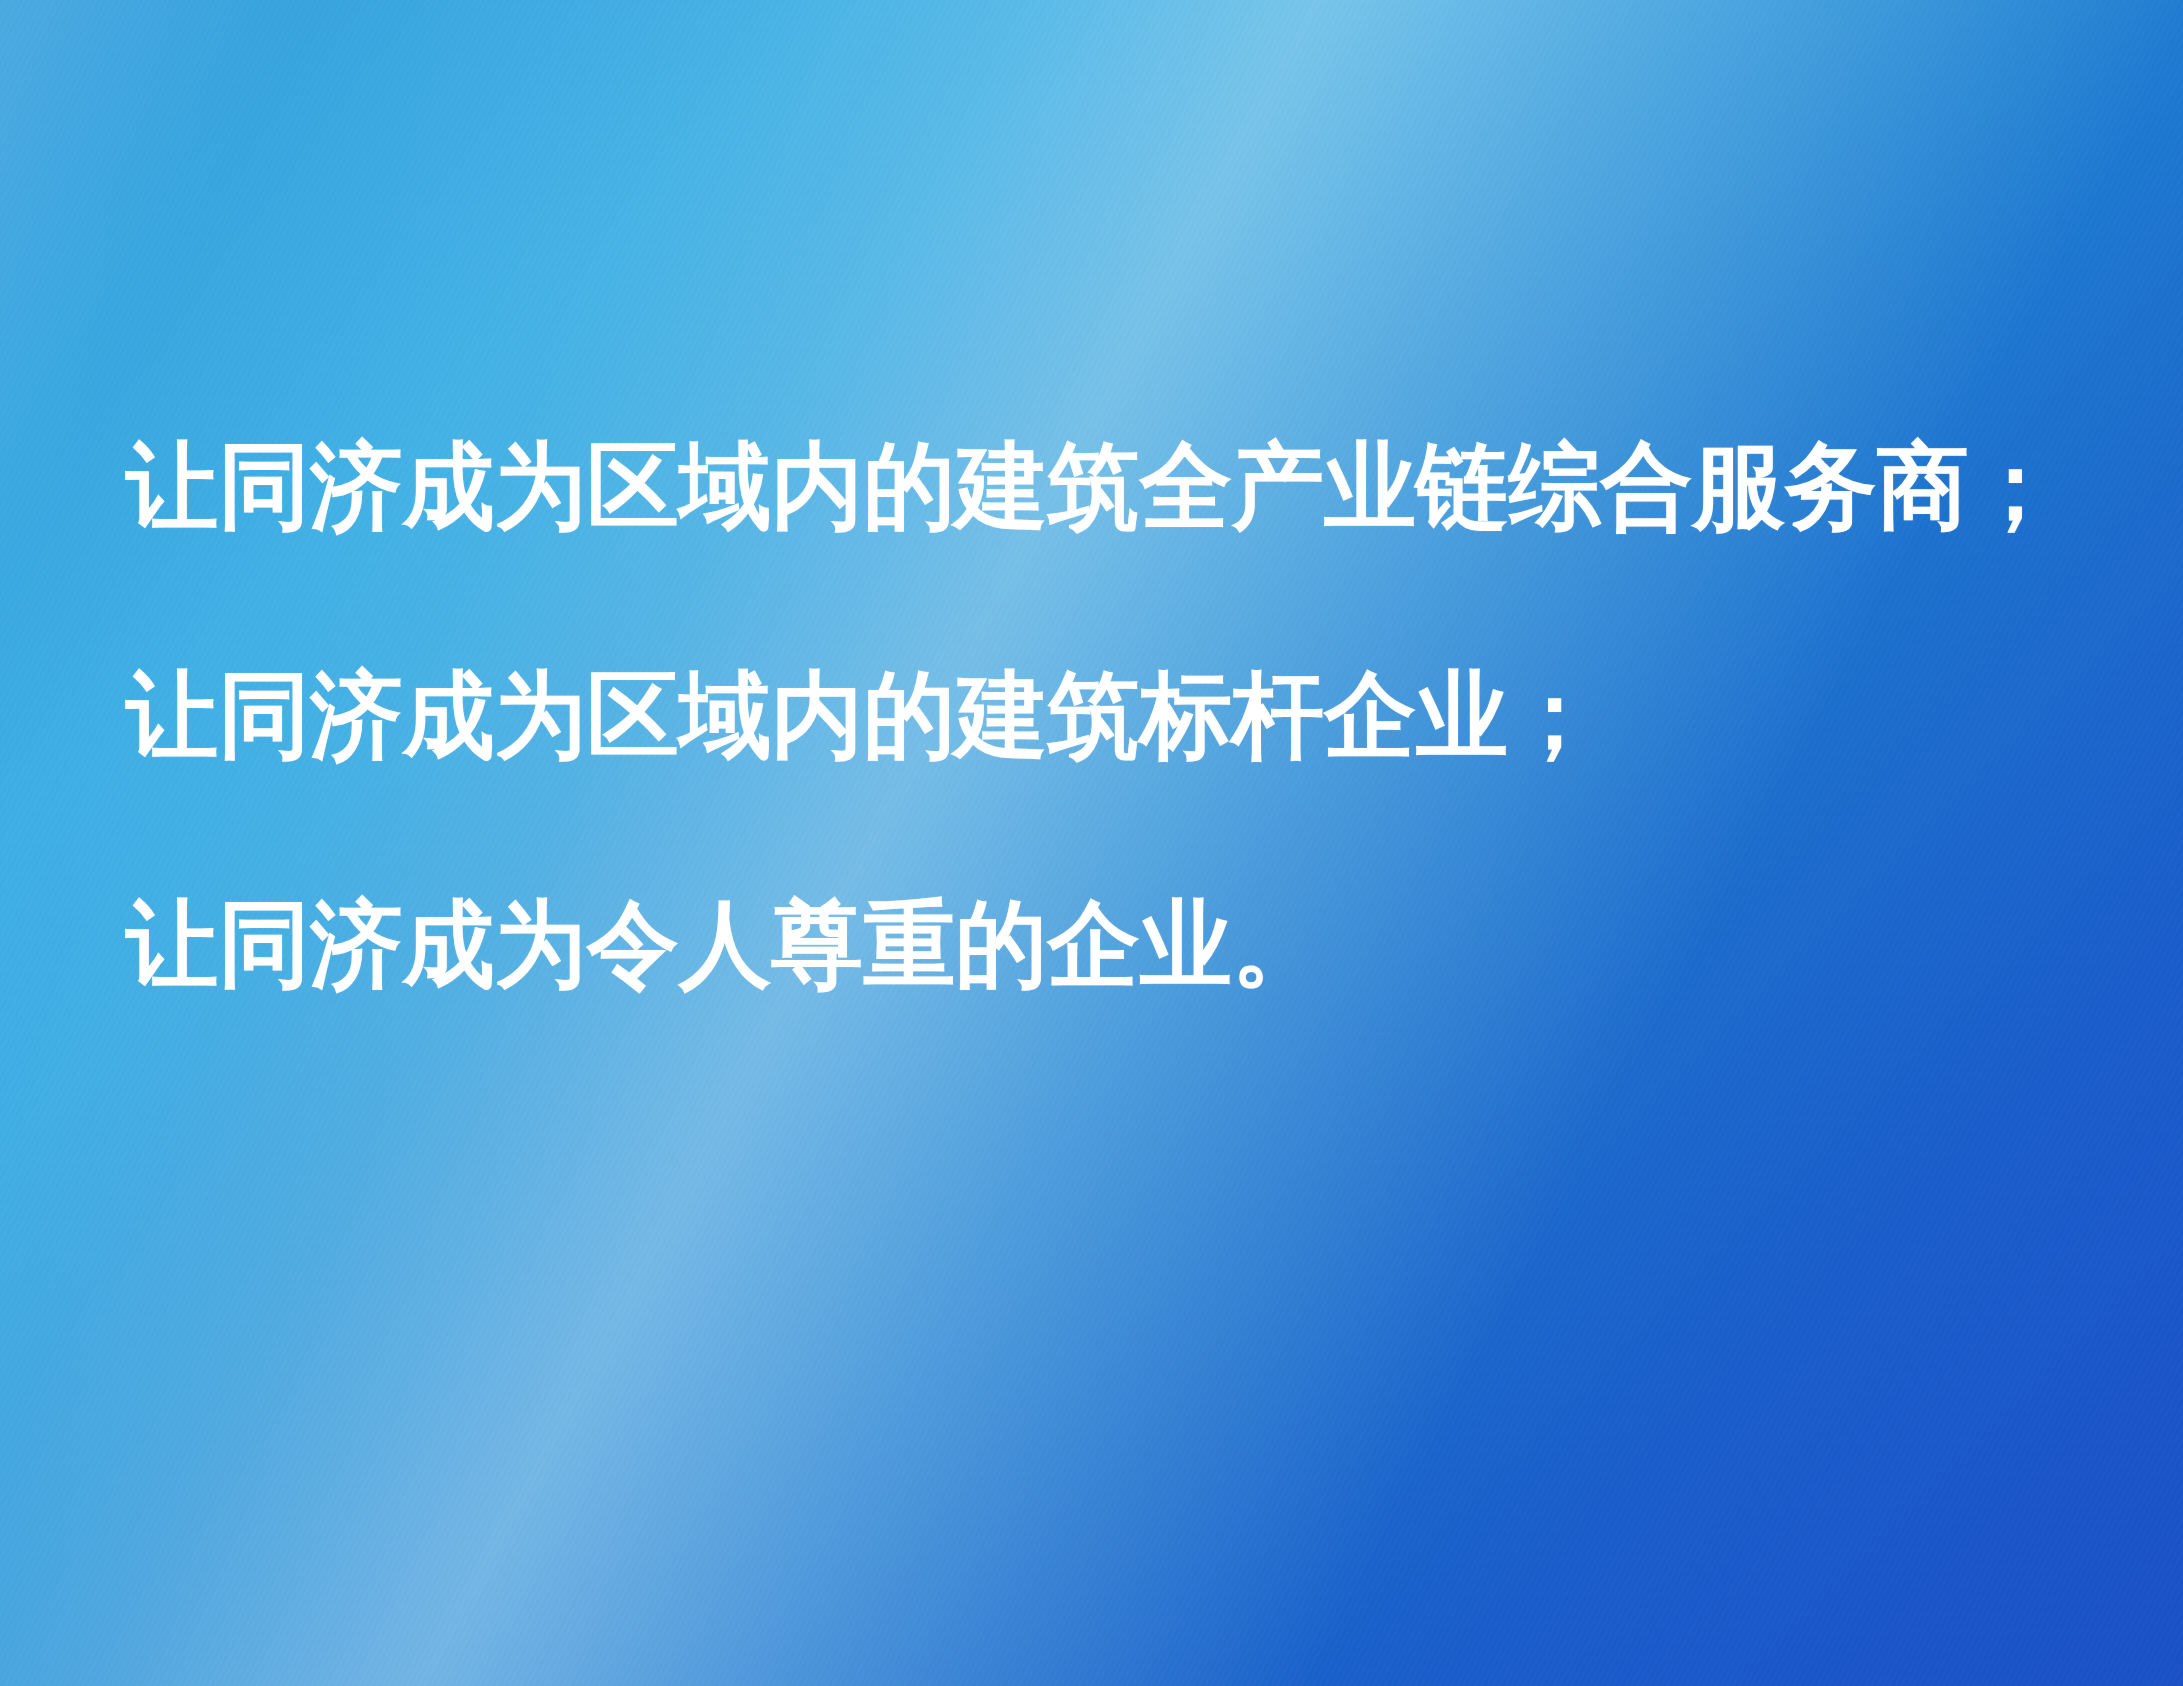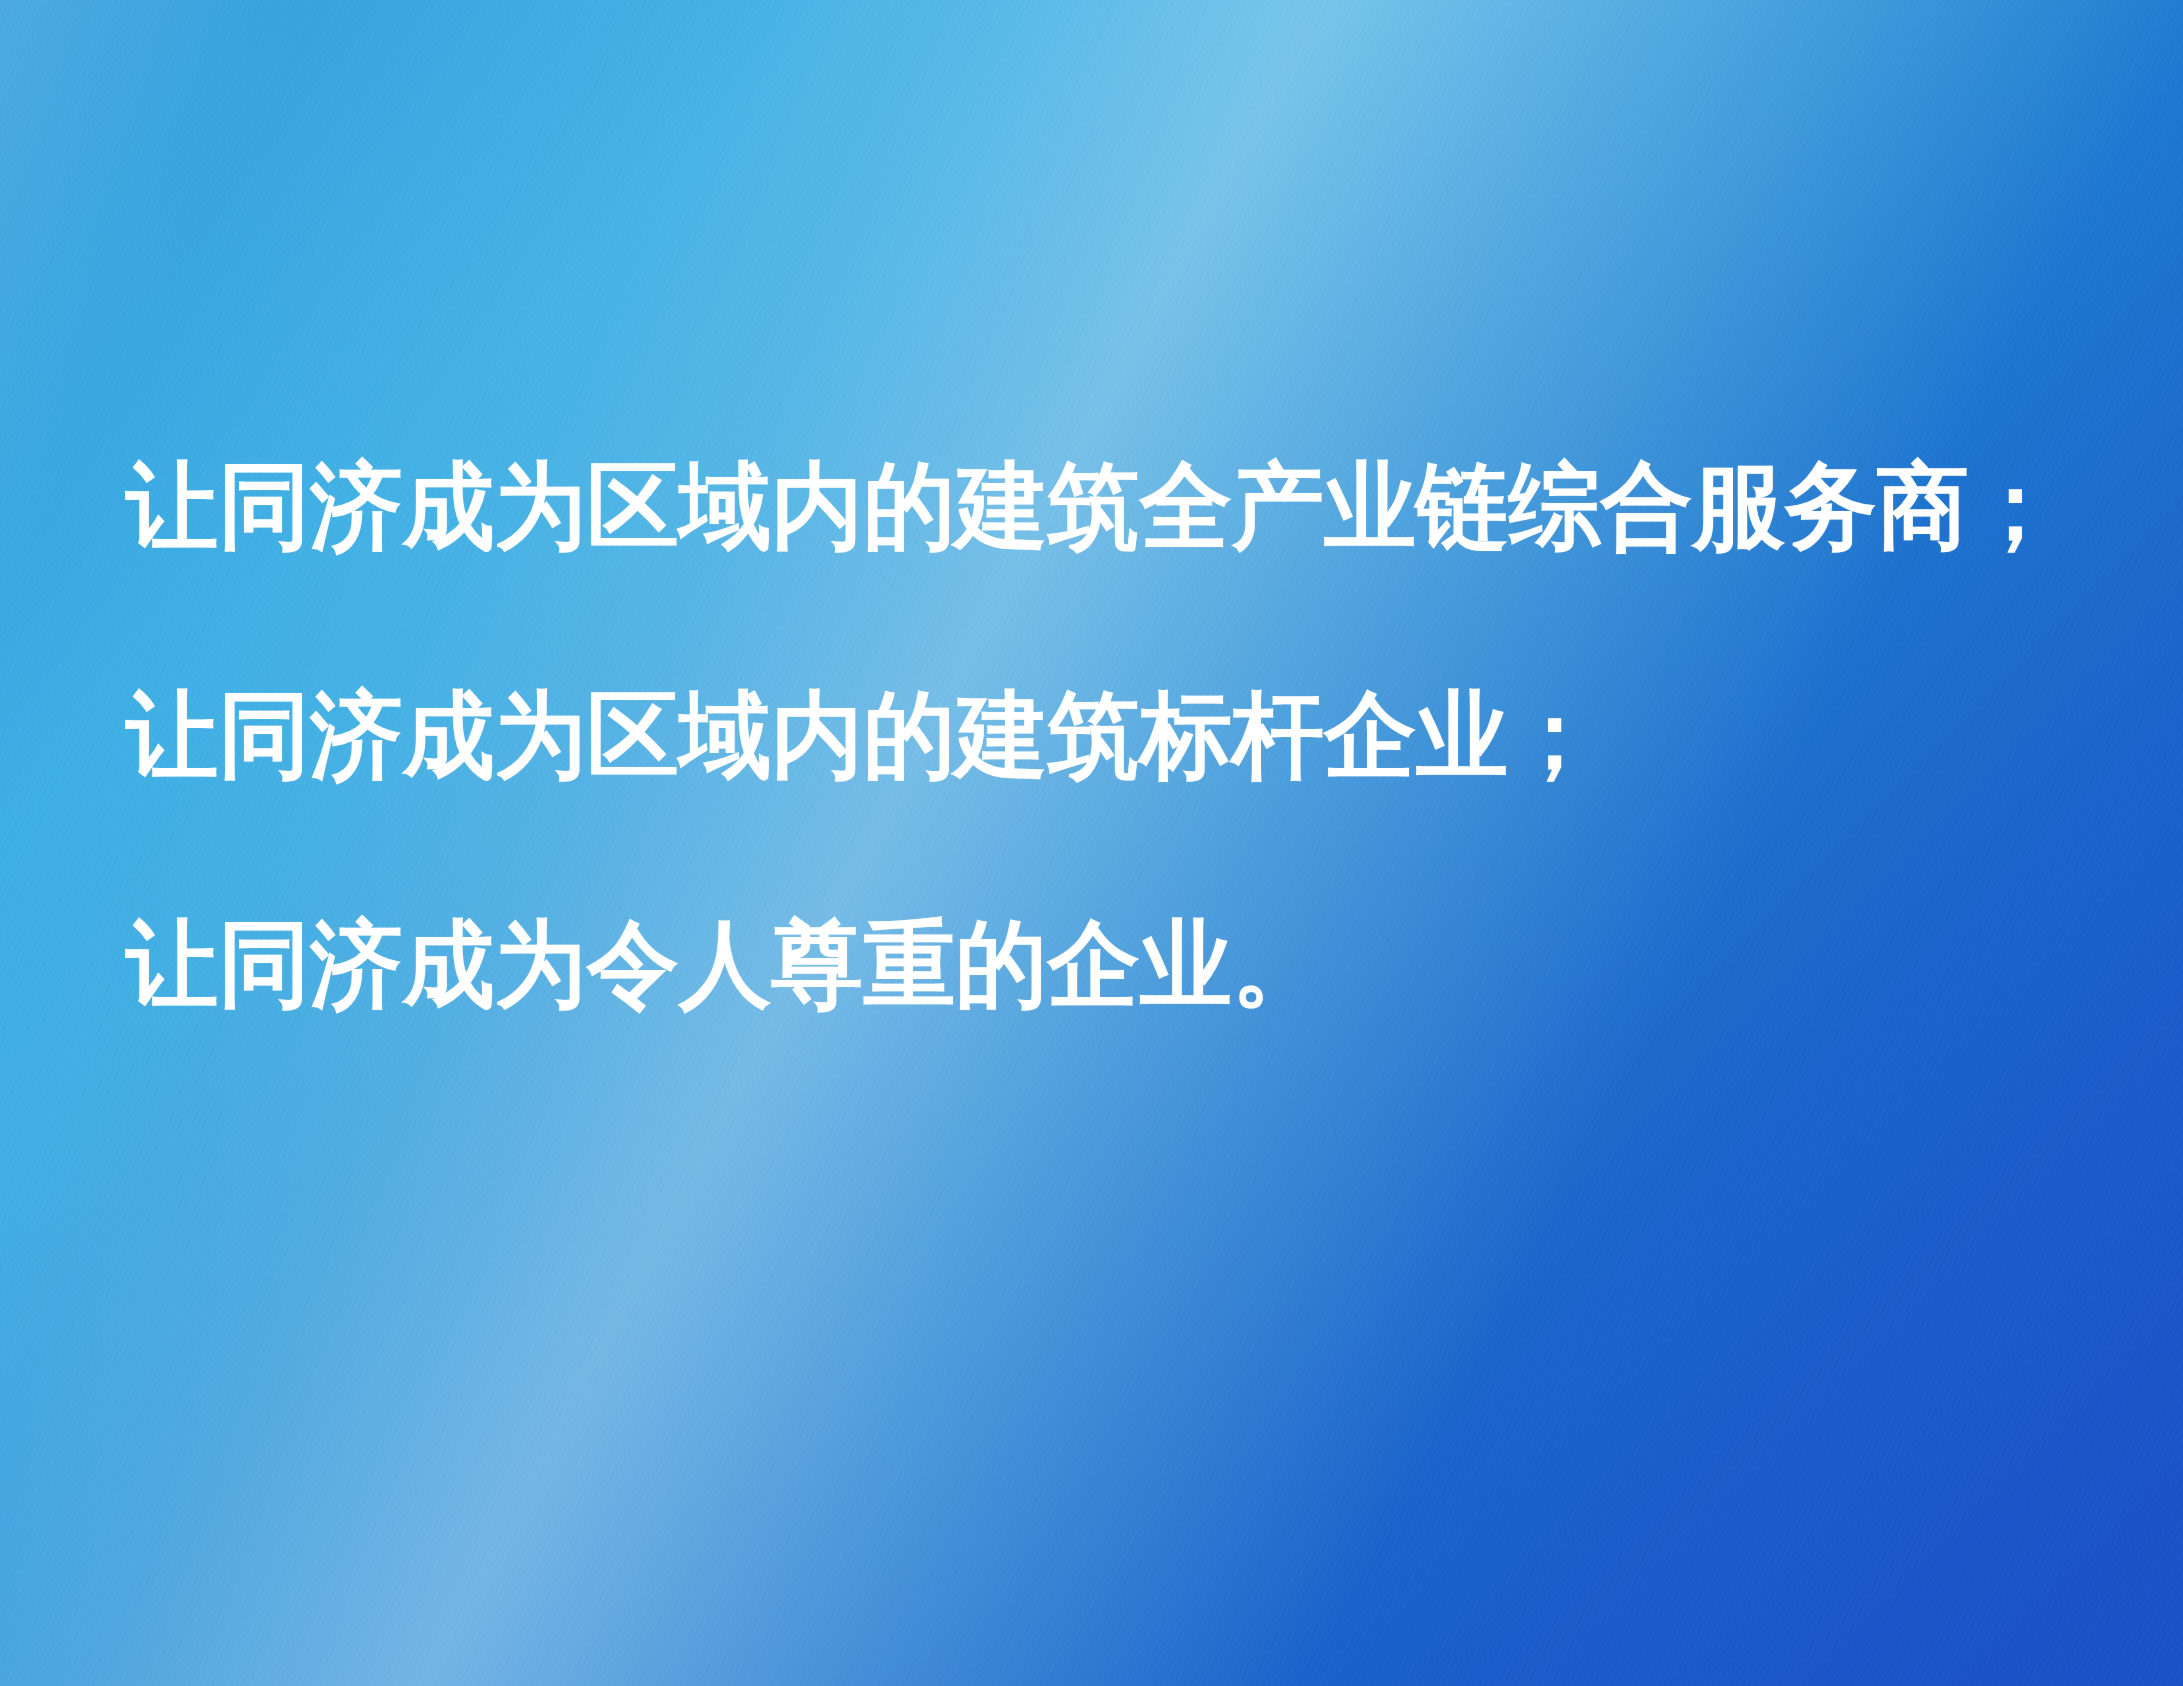--- a/index.html
+++ b/index.html
@@ -74,21 +74,21 @@
       rgba(255,255,255,0.016) 0px,
       rgba(255,255,255,0.016) 2.3px,
       rgba(0,0,0,0.012) 2.3px,
       rgba(0,0,0,0.012) 5.3px);
     opacity: .75;
   }
 
   #text-block {
     position: absolute;
     left: 126px;
-    top: 461px;
+    top: 441px;
     width: 1957px;
   }
   .slide-line {
     color: #ffffff;
     font-size: 95px;
     line-height: 93px;
     font-weight: bold;
     letter-spacing: 0px;
     white-space: nowrap;
     margin: 0 0 136px 0;

